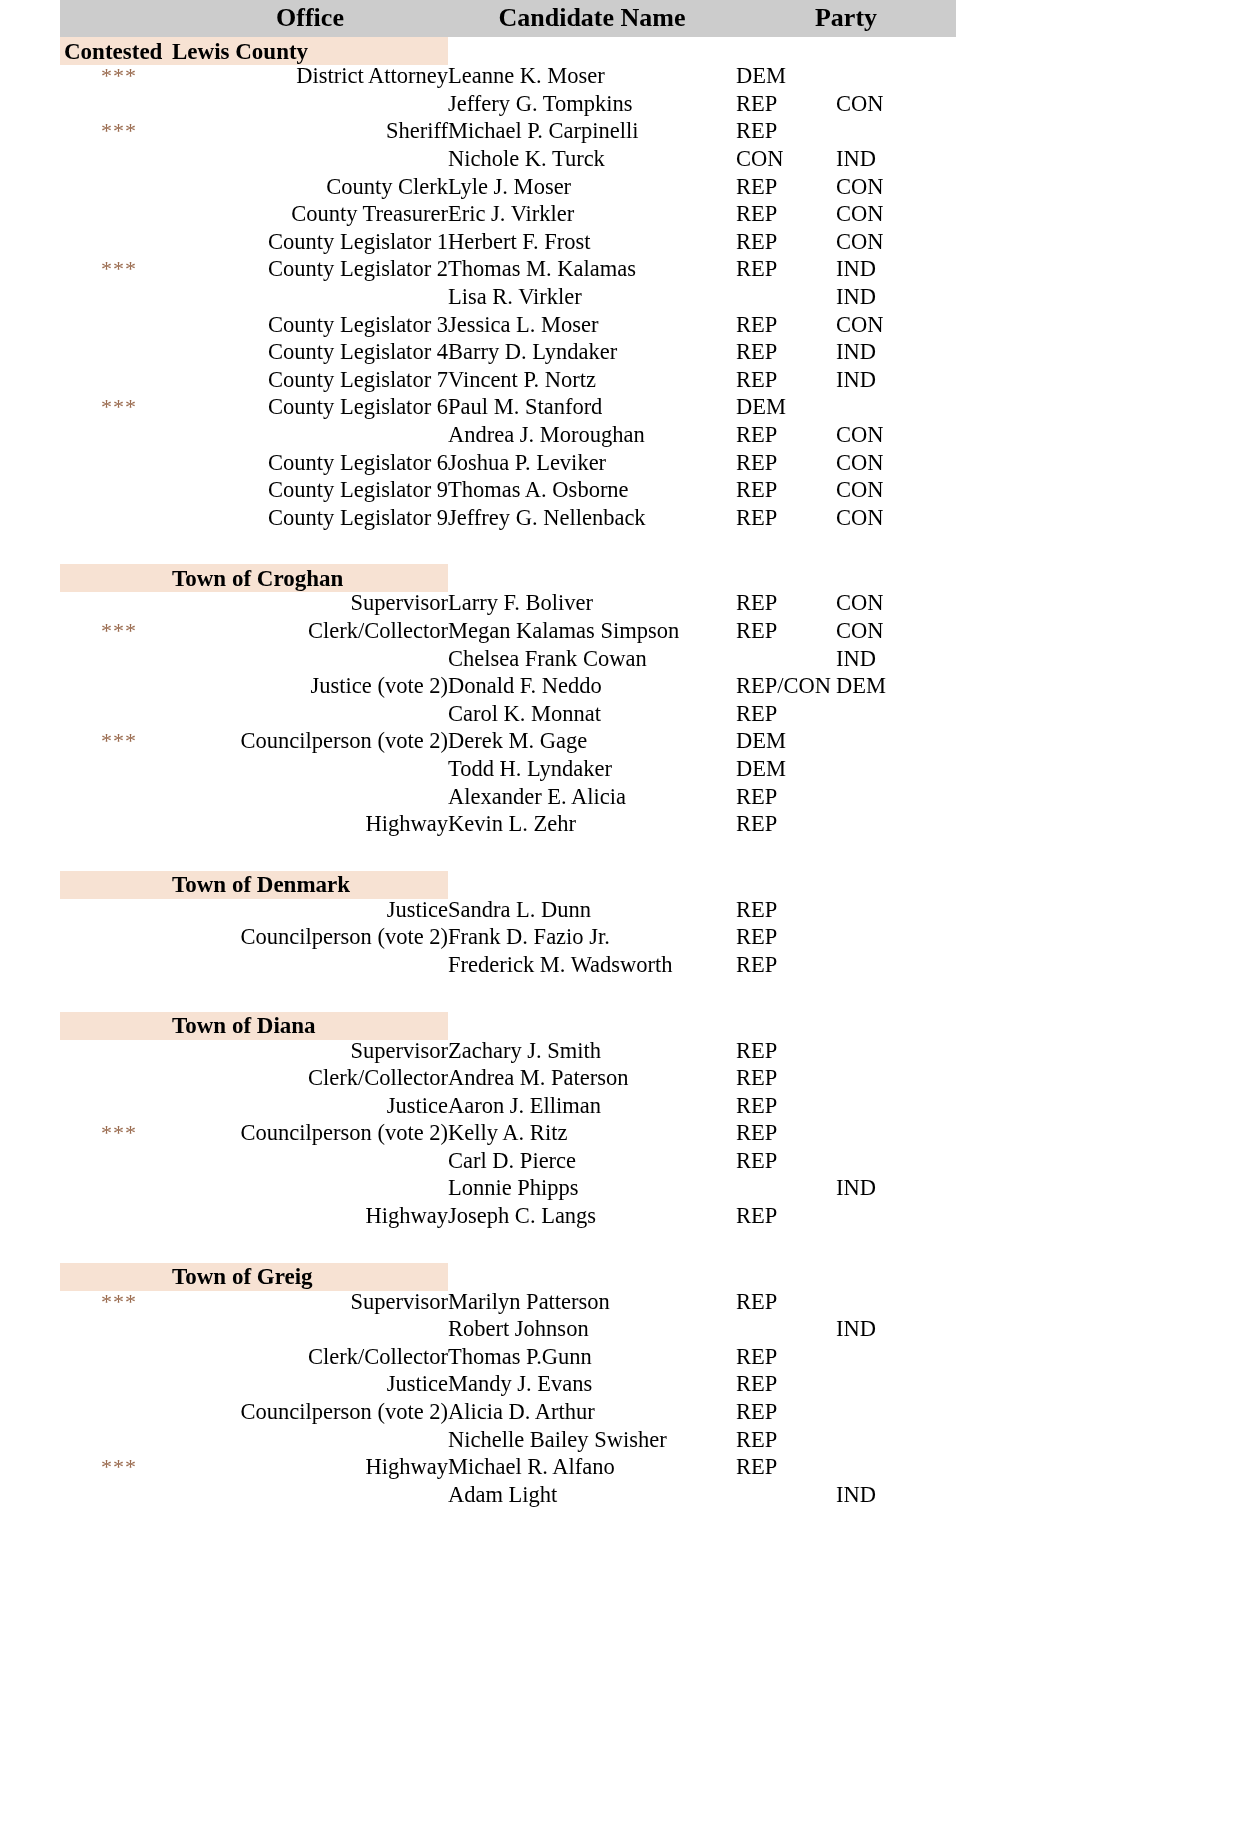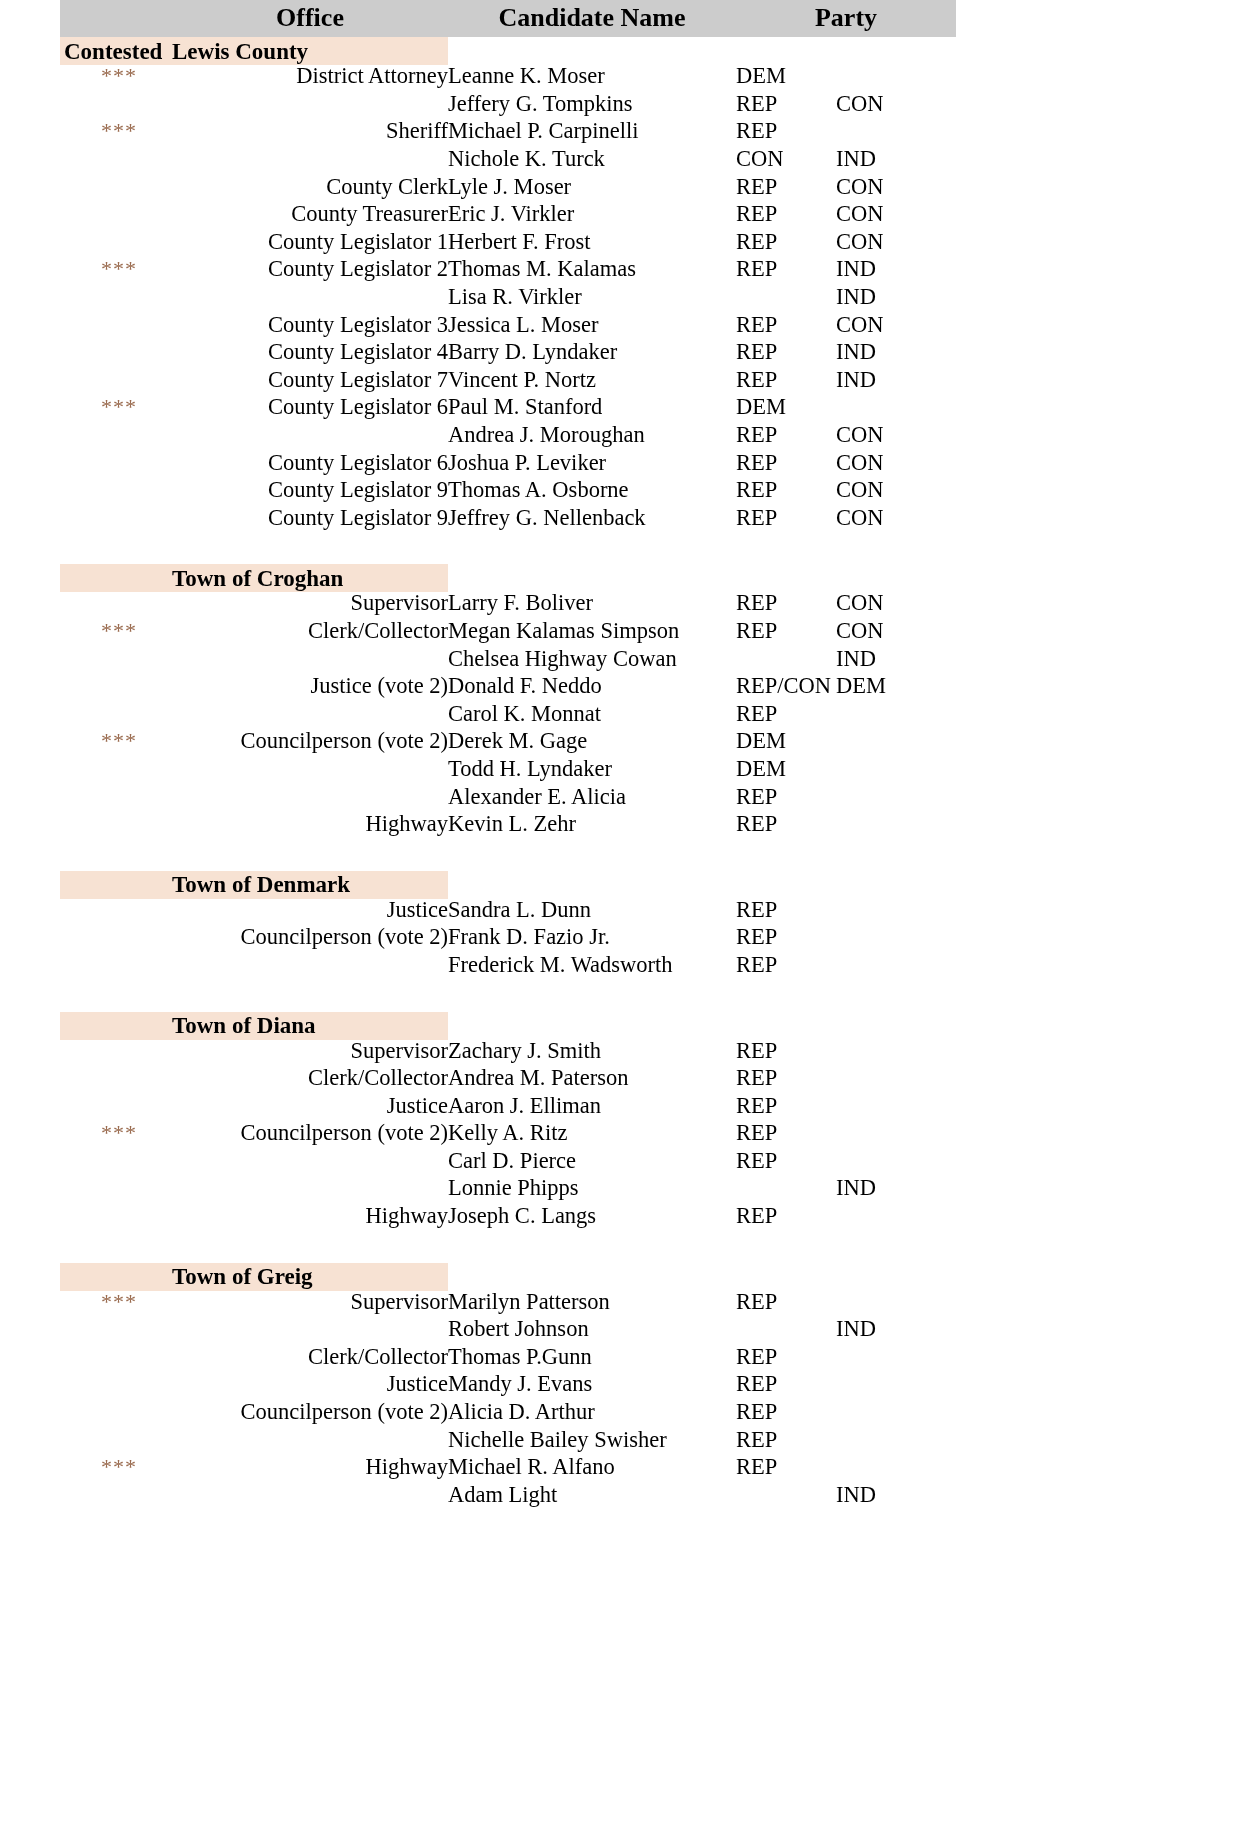--- a/index.html
+++ b/index.html
@@ -289,21 +289,21 @@
           <td class="row-cell star">***</td>
           <td class="row-cell office">Clerk/Collector</td>
           <td class="row-cell cand">Megan Kalamas Simpson</td>
           <td class="row-cell p1">REP</td>
           <td class="row-cell p2">CON</td>
           <td class="row-cell pad"></td>
         </tr>
         <tr>
           <td class="row-cell star"></td>
           <td class="row-cell office"></td>
-          <td class="row-cell cand">Chelsea Highway Cowan</td>
+          <td class="row-cell cand">Chelsea Frank Cowan</td>
           <td class="row-cell p1"></td>
           <td class="row-cell p2">IND</td>
           <td class="row-cell pad"></td>
         </tr>
         <tr>
           <td class="row-cell star"></td>
           <td class="row-cell office">Justice (vote 2)</td>
           <td class="row-cell cand">Donald F. Neddo</td>
           <td class="row-cell p1">REP/CON</td>
           <td class="row-cell p2">DEM</td>

